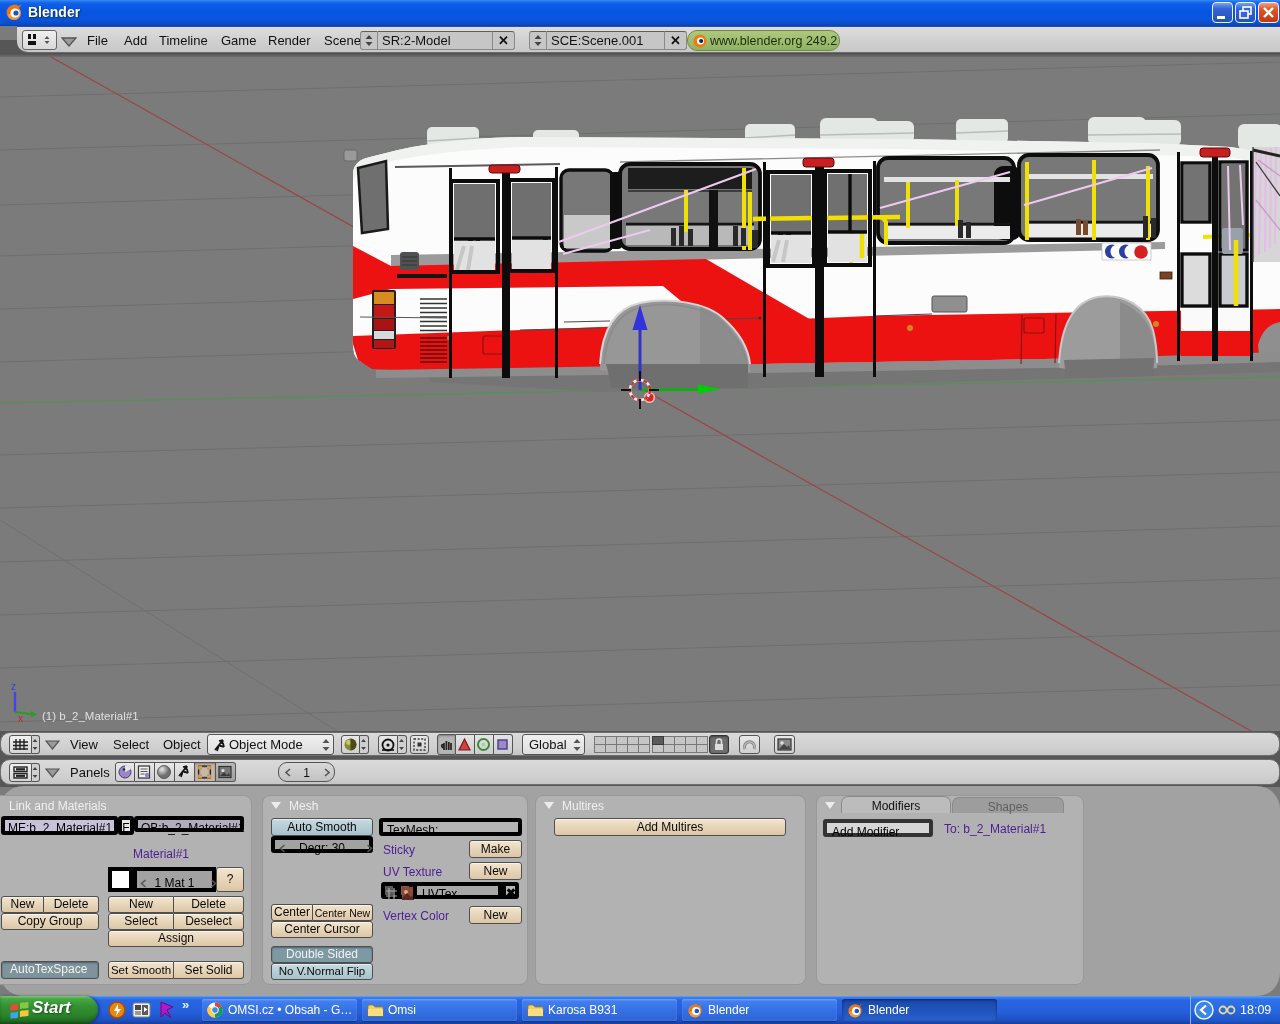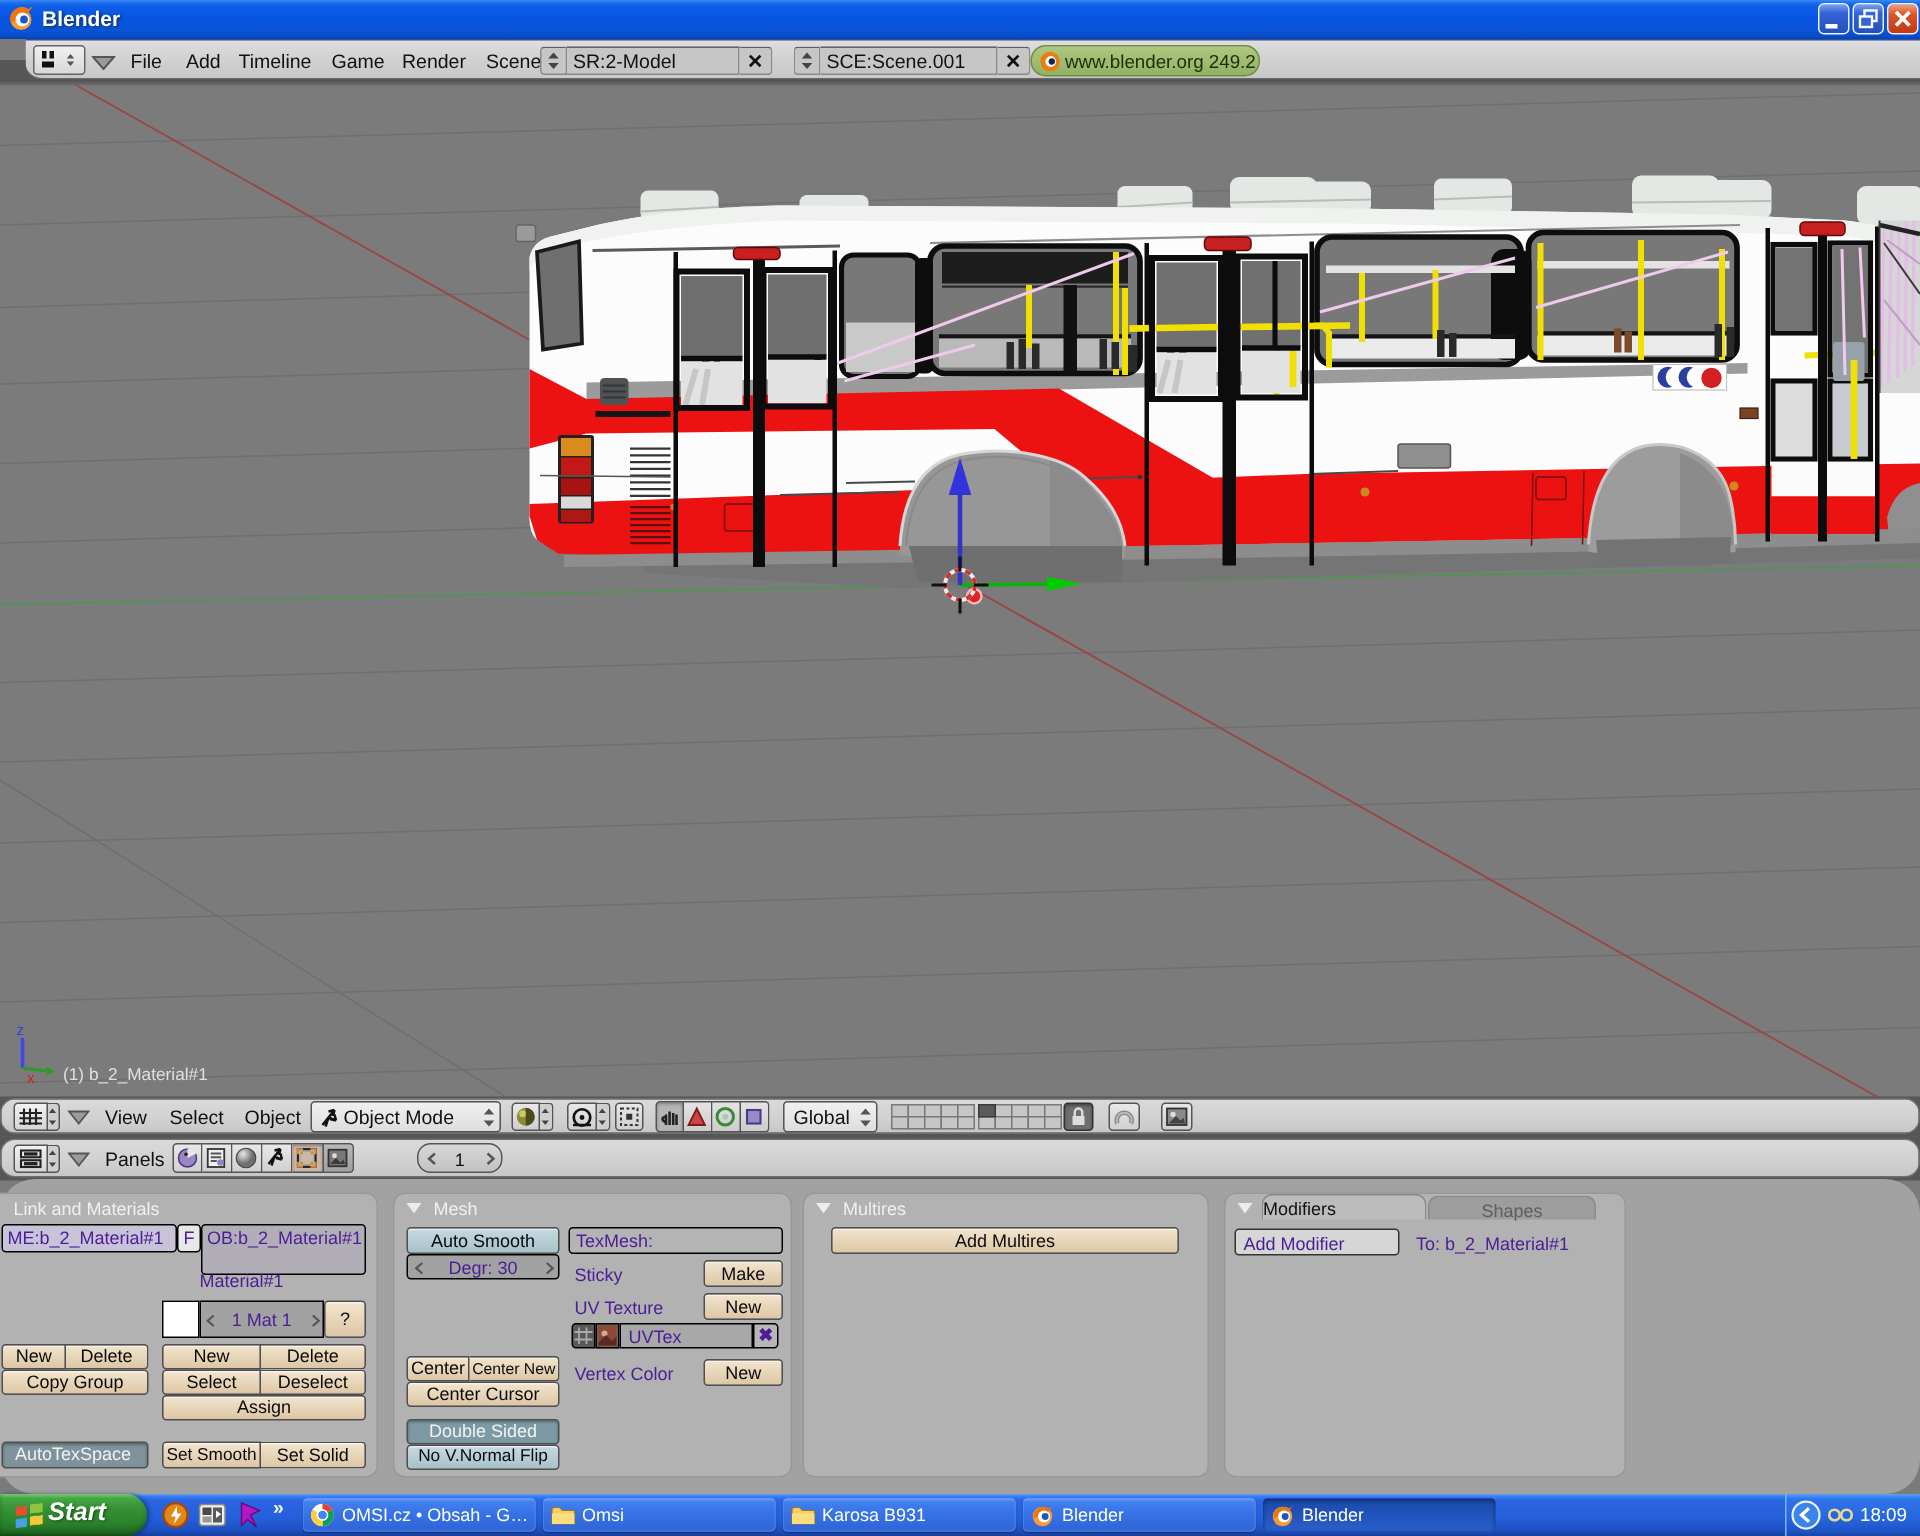--- a/index.html
+++ b/index.html
@@ -17,21 +17,21 @@
 
 .darkband{position:absolute;left:0;width:1280px;background:#565656;}
 .hdr{position:absolute;left:0px;width:1280px;height:25px;background:linear-gradient(180deg,#dadada,#cfcfcf 70%,#c6c6c6);border:1px solid #6e6e6e;border-radius:10px;}
 
 #content{position:absolute;left:0;top:786px;width:1280px;height:210px;background:#a2a2a2;border-radius:23px;}
 .panel{position:absolute;background:#b2b2b2;border:1px solid #989898;border-radius:8px;}
 .ph{position:absolute;left:0;top:0;width:100%;height:16px;color:#f0f0f0;font-size:12px;}
 .b{position:absolute;border:1px solid #4f4f4f;border-radius:3px;font-size:12px;text-align:center;color:#0a0a0a;background:linear-gradient(#f2e5ce,#ddc6a5);box-shadow:inset 0 1px 0 rgba(255,255,255,.55);line-height:15px;}
 .bb{background:linear-gradient(#c6dae0,#a8c2ca);}
 .bp{background:#7d9aa4;color:#f2f2f2;box-shadow:inset 0 1px 2px rgba(0,0,0,.35);}
-.fld{position:absolute;border:1px solid #000000;border-radius:3px;font-size:12px;color:#4c1d95;background:#a6a6a6;line-height:15px;}
+.fld{position:absolute;border:4px solid #000000;border-radius:3px;font-size:12px;color:#000000;background:#a6a6a6;line-height:15px;}
 .lbl{position:absolute;font-size:12px;color:#4c1d95;}
 
 #taskbar{position:absolute;left:0;top:996px;width:1280px;height:28px;
 background:linear-gradient(180deg,#6ba4f8 0%,#3c80f0 5%,#2a66e2 15%,#2560dc 55%,#1e51c4 85%,#173f9e 100%);}
 .task{position:absolute;top:3px;height:22px;border-radius:3px;color:#fff;font-size:12px;
 background:linear-gradient(180deg,#639af6 0%,#417eee 12%,#3470e4 55%,#2e64d6 100%);box-shadow:inset 0 0 1px #a8c8f8, 0 1px 1px rgba(0,0,20,.3);}
 .task.active{background:linear-gradient(180deg,#1a48a8 0%,#2256be 60%,#2a60cc 100%);box-shadow:inset 0 1px 3px rgba(0,0,30,.5);}
 .task .tt{position:absolute;left:26px;top:4px;white-space:nowrap;overflow:hidden;}
 </style>
 </head>
@@ -575,21 +575,21 @@
       </svg>
   </div>
 </div>
 
 <div id="content" style="z-index:5">
 
   <div class="panel" style="left:-10px;top:9px;width:262px;height:190px;">
     <div class="ph" style="left:18px;top:3px;">Link and Materials</div>
     <div class="fld" style="left:10px;top:20px;width:117px;height:19px;background:#c9c3da;padding:1px 0 0 3px;">ME:b_2_Material#1</div>
     <div class="fld" style="left:127px;top:20px;width:16px;height:19px;background:#e8e8e8;text-align:center;padding-top:1px;">F</div>
-    <div class="fld" style="left:143px;top:20px;width:110px;height:34px;background:#b2aeb8;padding:1px 0 0 3px;">OB:b_2_Material#1</div>
+    <div class="fld" style="left:143px;top:20px;width:110px;height:16px;background:#b2aeb8;padding:1px 0 0 3px;">OB:b_2_Material#1</div>
     <div class="lbl" style="left:142px;top:51px;">Material#1</div>
     <div class="fld" style="left:117px;top:71px;width:25px;height:25px;background:#fff;border-radius:0;"></div>
     <div class="fld" style="left:142px;top:71px;width:83px;height:25px;background:#a2a2a2;border-radius:0;">
       <svg class="abs" style="left:3px;top:8px" width="7" height="9">
           <path d="M5.5,1 L1.5,4.5 L5.5,8" fill="none" stroke="#555" stroke-width="1.5"></path>
         </svg>
       <div class="abs" style="left:0;top:5px;width:100%;text-align:center;">1 Mat 1</div>
       <svg class="abs" style="left:73px;top:8px" width="7" height="9">
           <path d="M1.5,1 L5.5,4.5 L1.5,8" fill="none" stroke="#555" stroke-width="1.5"></path>
         </svg>
@@ -652,21 +652,21 @@
         <path d="M1,1 L11,1 L6,8 Z" fill="#ececec"></path>
       </svg>
     <div class="ph" style="left:26px;top:3px;">Multires</div>
     <div class="b" style="left:18px;top:22px;width:232px;height:18px;line-height:16px;">Add Multires</div>
   </div>
 
   <div class="panel" style="left:816px;top:9px;width:268px;height:190px;">
     <svg class="abs" style="left:7px;top:5px" width="12" height="9">
         <path d="M1,1 L11,1 L6,8 Z" fill="#ececec"></path>
       </svg>
-    <div class="abs" style="left:24px;top:0px;width:110px;height:17px;background:#bcbcbc;border:1px solid #8a8a8a;border-bottom:none;border-radius:7px 7px 0 0;text-align:left;font-size:12px;color:#111;padding-top:2px;">Modifiers</div>
+    <div class="abs" style="left:24px;top:0px;width:110px;height:17px;background:#bcbcbc;border:1px solid #8a8a8a;border-bottom:none;border-radius:7px 7px 0 0;text-align:center;font-size:12px;color:#111;padding-top:2px;">Modifiers</div>
     <div class="abs" style="left:135px;top:1px;width:112px;height:16px;background:#9d9d9d;border:1px solid #8a8a8a;border-bottom:none;border-radius:7px 7px 0 0;text-align:center;font-size:12px;color:#5f5f5f;padding-top:2px;">Shapes</div>
     <div class="fld" style="left:6px;top:23px;width:110px;height:18px;background:#d6d6d6;padding:2px 0 0 5px;border-color:#333;">Add Modifier</div>
     <div class="lbl" style="left:127px;top:26px;">To: b_2_Material#1</div>
   </div>
 </div>
 
 <div id="taskbar" style="z-index:6">
 
   <div class="abs" style="left:0;top:0;width:98px;height:28px;border-radius:0 14px 14px 0;background:linear-gradient(180deg,#7cc878 0%,#46a844 10%,#359234 35%,#2b822c 70%,#206c23 92%,#1a581d 100%);box-shadow:inset 0 -2px 3px rgba(0,40,0,.3), 2px 0 3px rgba(0,20,60,.4);">
     <svg class="abs" style="left:9px;top:4px" width="21" height="20" viewBox="0 0 21 20">

